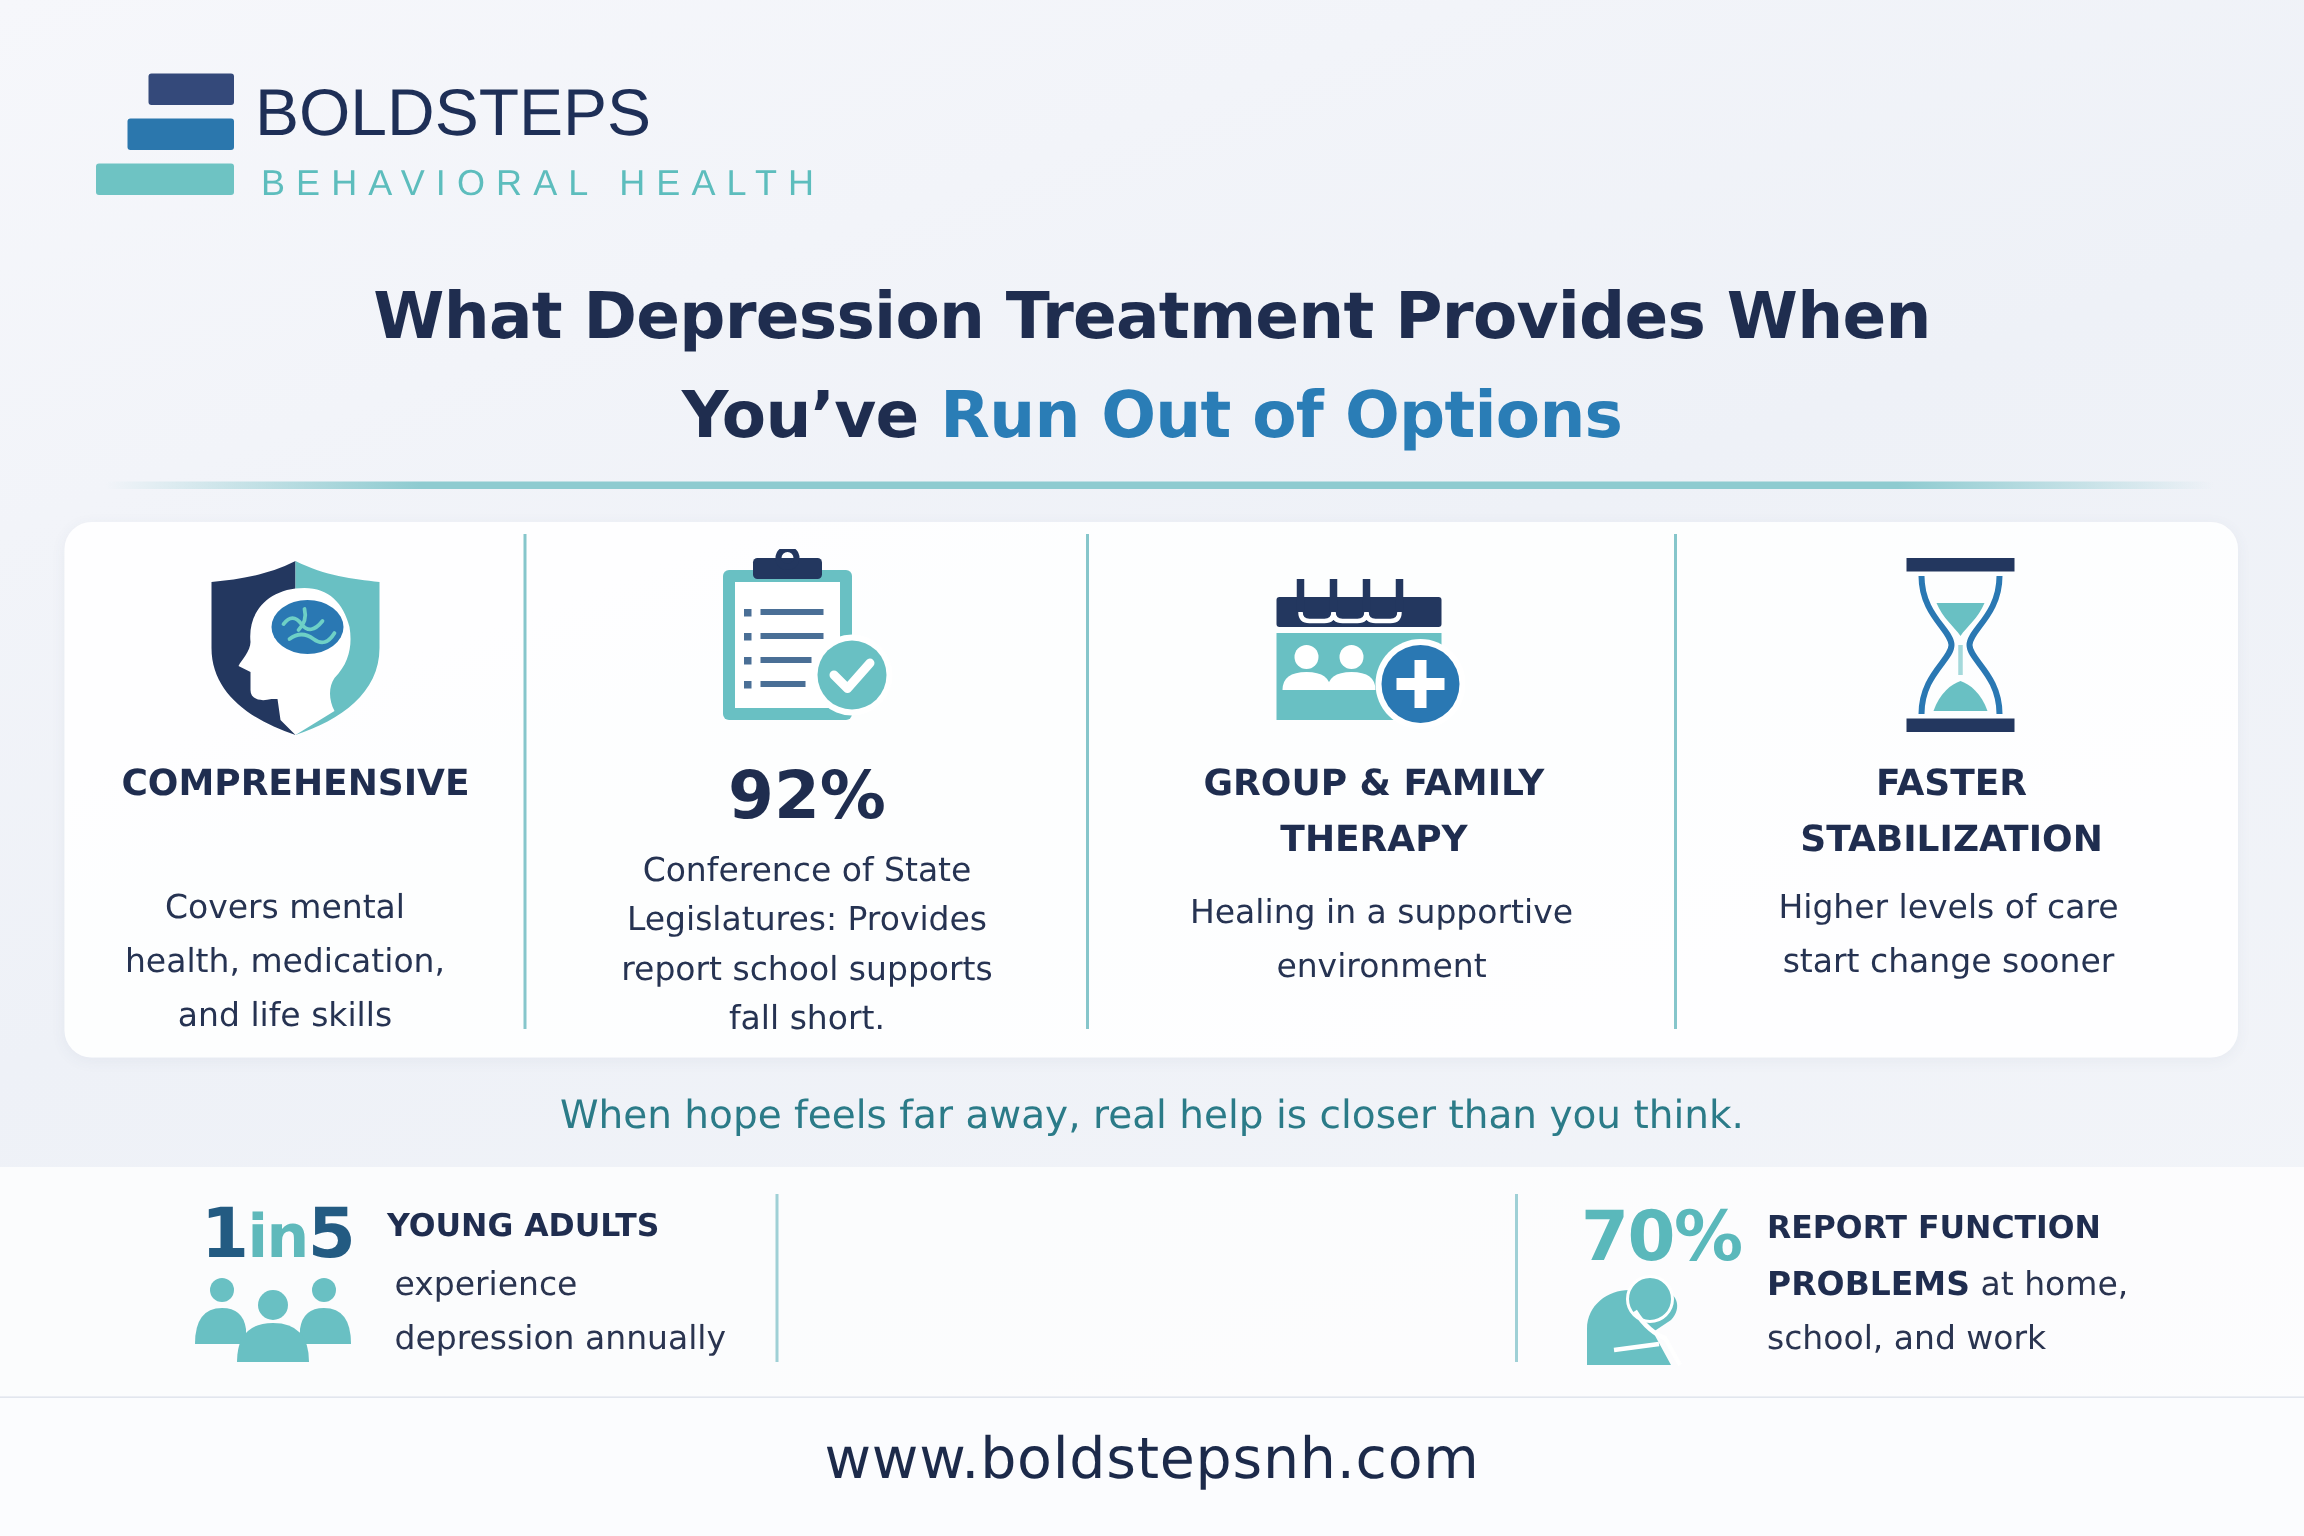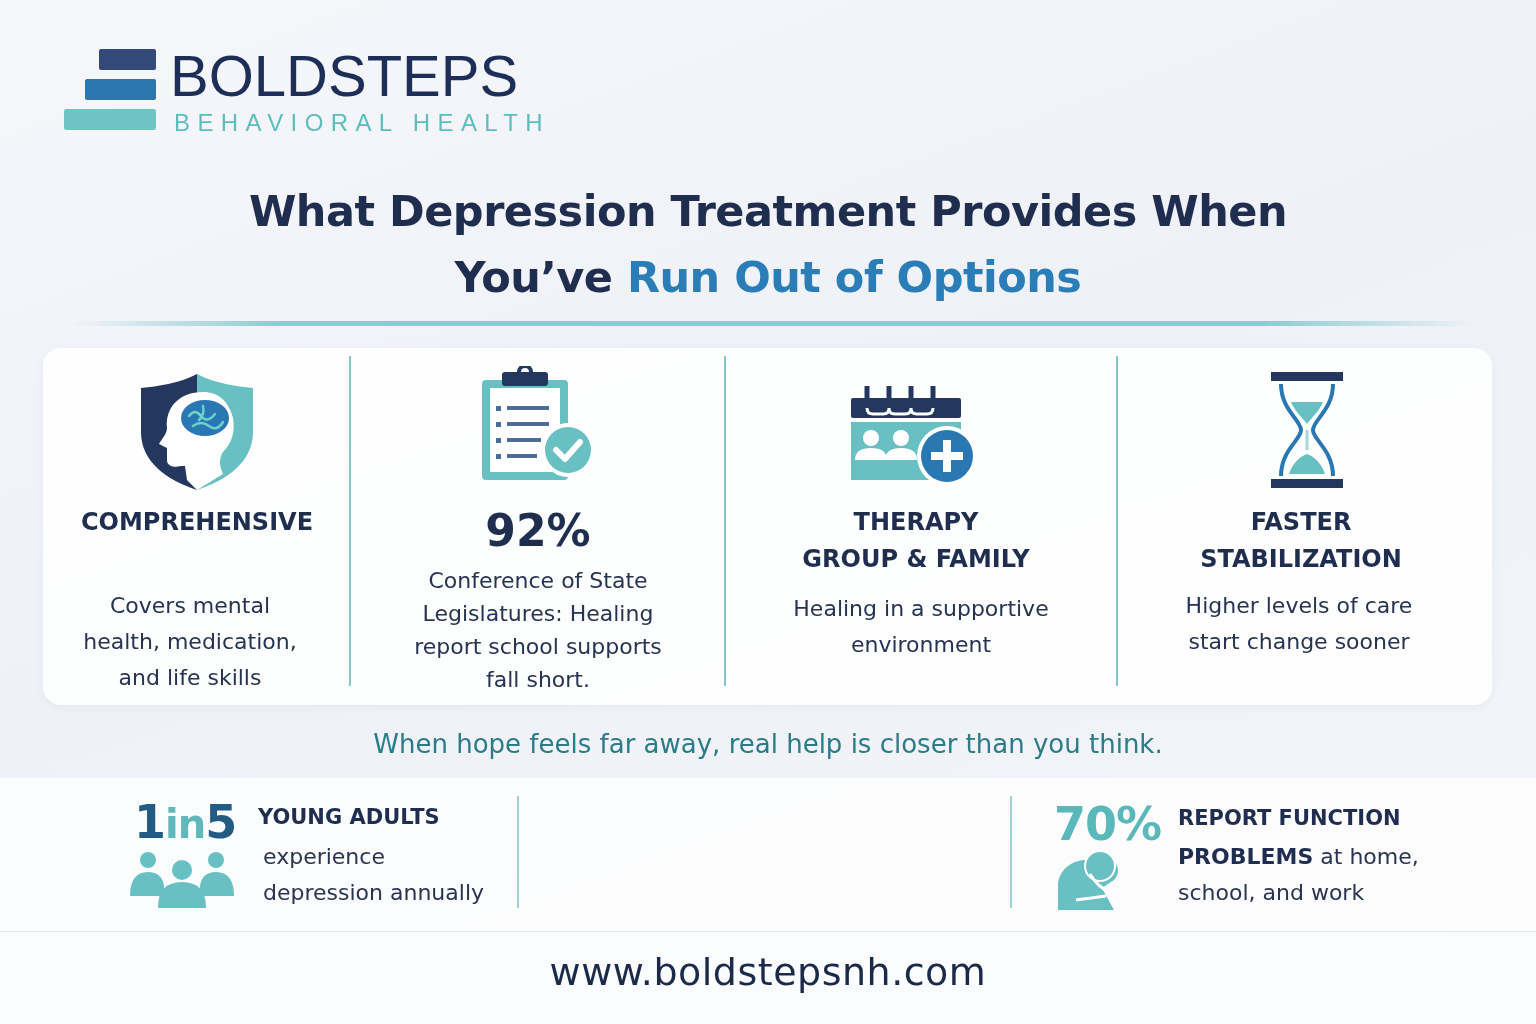--- a/index.html
+++ b/index.html
@@ -9,21 +9,21 @@
       background: linear-gradient(160deg, #f6f7fb 0%, #eef1f7 45%, #f3f5f9 100%);
       color: #1f2d4f;
       position: relative;
     }
     .logo { position: absolute; left: 64px; top: 46px; width: 540px; height: 92px; }
     .logo-bars { position: absolute; left: 0; top: 0; width: 92px; height: 92px; }
     .logo-bar { position: absolute; right: 0; height: 21px; border-radius: 2px; }
     .logo-bar.b1 { top: 3px; width: 57px; background: #34497a; }
     .logo-bar.b2 { top: 33px; width: 71px; background: #2b77ad; }
     .logo-bar.b3 { top: 63px; width: 92px; background: #6ec3c3; }
-    .logo-name { position: absolute; left: 106px; top: -6px; font-family: "Liberation Sans", sans-serif; font-size: 58px; font-weight: 400; color: #1e2f57; letter-spacing: 0px; line-height: 72px; }
+    .logo-name { position: absolute; left: 106px; top: -6px; font-family: "Liberation Sans", sans-serif; font-size: 44px; font-weight: 400; color: #1e2f57; letter-spacing: 0px; line-height: 72px; }
     .logo-sub { position: absolute; left: 110px; top: 64px; font-family: "Liberation Sans", sans-serif; font-size: 24px; letter-spacing: 7.4px; color: #5dbdbd; line-height: 26px; }
 
     .title { position: absolute; left: 0; right: 0; top: 178px; text-align: center; font-family: "DejaVu Sans", sans-serif; font-weight: 700; font-size: 43px; color: #1f2d4f; line-height: 66px; letter-spacing: -0.5px; }
     .title .accent { color: #2a7db6; }
     .title-rule { position: absolute; left: 70px; right: 60px; top: 321px; height: 5px; background: linear-gradient(90deg, rgba(125,192,200,0) 0%, #8ecbd0 15%, #8ecbd0 85%, rgba(125,192,200,0) 100%); border-radius: 3px; }
 
     .features { position: absolute; left: 43px; top: 348px; width: 1449px; height: 357px; background: rgba(255,255,255,0.88); border-radius: 18px; box-shadow: 0 2px 10px rgba(60,80,120,0.06); }
     .feature { position: absolute; top: 0; height: 461px; text-align: center; }
     .feature .icon { position: absolute; left: 50%; transform: translateX(-50%); }
     .divider { position: absolute; top: 8px; width: 2px; height: 330px; background: #86c6cb; }
@@ -99,21 +99,21 @@
         <rect x="31" y="72" width="34" height="4" fill="#4a6f96"></rect>
       <rect x="20" y="88" width="5" height="5" fill="#4a6f96"></rect>
         <rect x="31" y="88" width="30" height="4" fill="#4a6f96"></rect>
       <circle cx="92" cy="84" r="27" fill="#ffffff"></circle>
       <circle cx="92" cy="84" r="23" fill="#69c0c3"></circle>
       <path d="M80 84 L89 93 L104 76" stroke="#ffffff" stroke-width="6" fill="none" stroke-linecap="round" stroke-linejoin="round"></path>
     </svg>
     <div class="f-stat" style="top:158px;">92%</div>
     <div class="f-body" style="top:216px; line-height:33px;">
       <div>Conference of State</div>
-      <div>Legislatures: Healing</div>
+      <div>Legislatures: Provides</div>
       <div>report school supports</div>
       <div>fall short.</div>
     </div>
   </div>
   <div class="divider" style="left:681px;"></div>
 
   <div class="feature" style="left:683px; width:390px;">
     <svg class="icon" style="top:20px; margin-left:-10px;" width="132" height="120" viewBox="0 0 132 120">
       <rect x="6" y="30" width="110" height="20" rx="2" fill="#23375f"></rect>
       <path d="M22 18 L22 40 M44 18 L44 40 M66 18 L66 40 M88 18 L88 40" stroke="#23375f" stroke-width="5" fill="none"></path>
@@ -122,22 +122,22 @@
       <circle cx="26" cy="70" r="8" fill="#ffffff"></circle>
       <path d="M10 92 Q10 80 26 80 Q42 80 42 92 Z" fill="#ffffff"></path>
       <circle cx="56" cy="70" r="8" fill="#ffffff"></circle>
       <path d="M40 92 Q40 80 56 80 Q72 80 72 92 Z" fill="#ffffff"></path>
       <circle cx="102" cy="88" r="30" fill="#ffffff"></circle>
       <circle cx="102" cy="88" r="26" fill="#2a78b3"></circle>
       <rect x="98" y="72" width="8" height="32" fill="#ffffff"></rect>
       <rect x="86" y="84" width="32" height="8" fill="#ffffff"></rect>
     </svg>
     <div class="f-head" style="top:156px; left:-10px;">
+      <div>GROUP &amp; FAMILY</div>
       <div>THERAPY</div>
-      <div>GROUP &amp; FAMILY</div>
     </div>
     <div class="f-body" style="top:243px;">
       <div>Healing in a supportive</div>
       <div>environment</div>
     </div>
   </div>
   <div class="divider" style="left:1073px;"></div>
 
   <div class="feature" style="left:1075px; width:374px;">
     <svg class="icon" style="top:22px; margin-left:2px;" width="80" height="120" viewBox="0 0 80 120">

